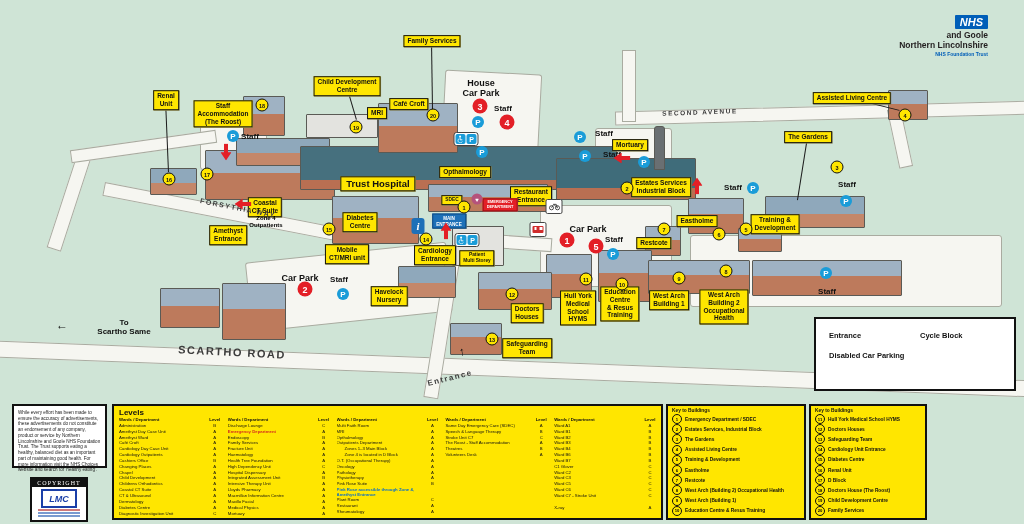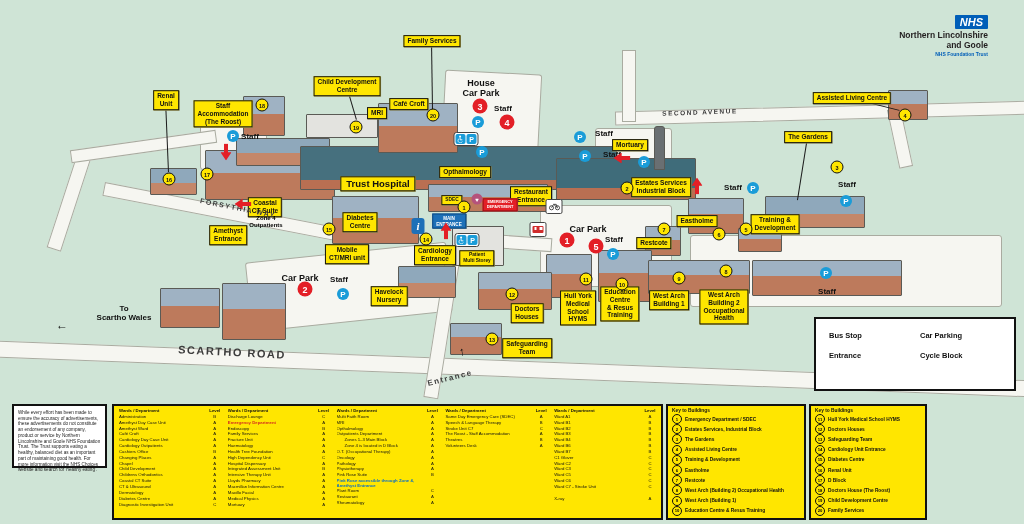--- a/index.html
+++ b/index.html
@@ -305,23 +305,23 @@
       </div>
       <div class="mk plain" style="left: 614px; top: 240px;">
         <div>Staff</div>
       </div>
       <div class="mk plain" style="left: 588px; top: 230px; font-size: 9px;">
         <div>Car Park</div>
       </div>
       <div class="mk plain" style="left: 300px; top: 279px; font-size: 9px;">
         <div>Car Park</div>
       </div>
-      <div class="mk plain" style="left: 124px; top: 314px;">
+      <div class="mk plain" style="left: 124px; top: 328px;">
         <div>To</div>
-        <div>Scartho Wales</div>
+        <div>Scartho Same</div>
       </div>
       <div class="mk plain" style="left: 62px; top: 326px; font-size: 12px;">
         <div>←</div>
       </div>
       <div class="mk roadlbl" style="left: 238px; top: 208px; --r: 11deg; font-size: 7px;">
         <div>FORSYTHIA WAY</div>
       </div>
       <div class="mk roadlbl" style="left: 700px; top: 112px; --r: -2deg; font-size: 6.5px;">
         <div>SECOND AVENUE</div>
       </div>
@@ -411,52 +411,56 @@
       <div class="mk" style="left: 418px; top: 226px;">
         <span class="infoicon">i</span>
       </div>
       <div class="mk" style="left: 477px; top: 199px;">
         <span class="hearticon">♥</span>
       </div>
     </div>
 
   <div class="nhshead">
     <span class="nhslogo">NHS</span>
+    <div class="trust">and Goole</div>
     <div class="trust">Northern Lincolnshire</div>
-    <div class="trust">and Goole</div>
     <div class="trustsub">NHS Foundation Trust</div>
   </div>
 
   <div class="legend">
     <div class="legrow">
       <div class="legcell">
           <span></span>
-          <span>Bus Stop</span>
-        </div>
-      <div class="legcell">
-          <span></span>
-          <span>Car Parking</span>
-        </div>
-    </div>
-    <div class="legrow">
-      <div class="legcell">
-          <span></span>
           <span>Entrance</span>
         </div>
       <div class="legcell">
           <span></span>
           <span>Cycle Block</span>
         </div>
     </div>
+    <div class="legrow">
+      <div class="legcell wide">
+          <span></span>
+          <span>Disabled Car Parking</span>
+        </div>
+    </div>
   </div>
 
   <div class="disc">While every effort has been made to ensure the accuracy of advertisements, these advertisements do not constitute an endorsement of any company, product or service by Northern Lincolnshire and Goole NHS Foundation Trust. The Trust supports eating a healthy, balanced diet as an important part of maintaining good health. For more information visit the NHS Choices website and search for 'healthy eating'.</div>
 
+  <div class="copy">
+    <div class="copyhead">COPYRIGHT</div>
+    <div class="lmc">LMC</div>
+    <div class="cline r"></div>
+    <div class="cline"></div>
+    <div class="cline"></div>
+  </div>
 
   <div class="levels">
+    <div class="levtitle">Levels</div>
     <div class="levcols">
         <div class="levcol">
           <div class="levhead">
             <span class="levname">Wards / Department</span>
             <span class="levval">Level</span>
           </div>
           <div class="levrow">
             <span class="levname">Administration</span>
             <span class="levval">B</span>
           </div>

